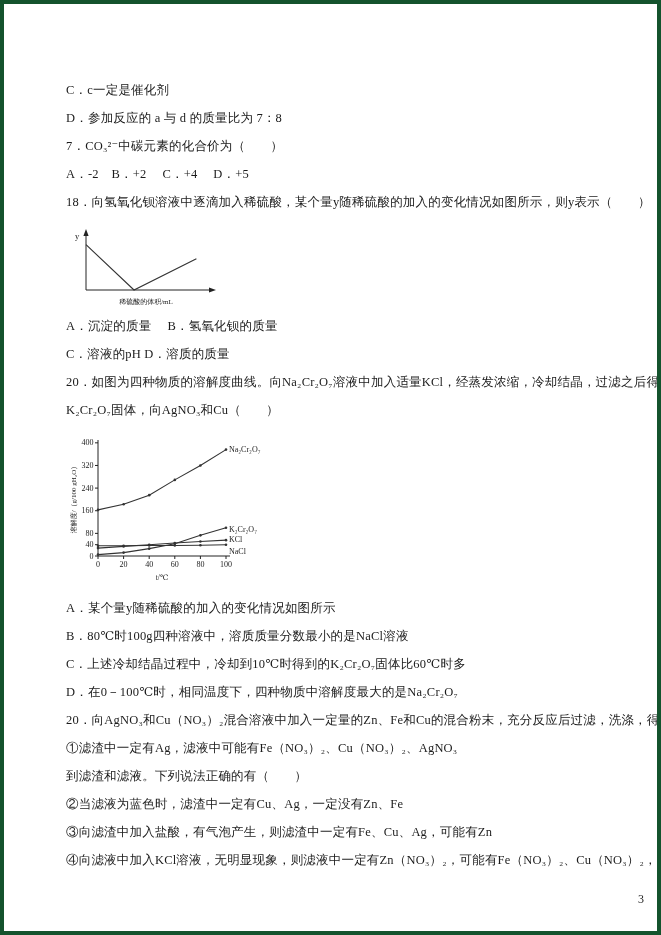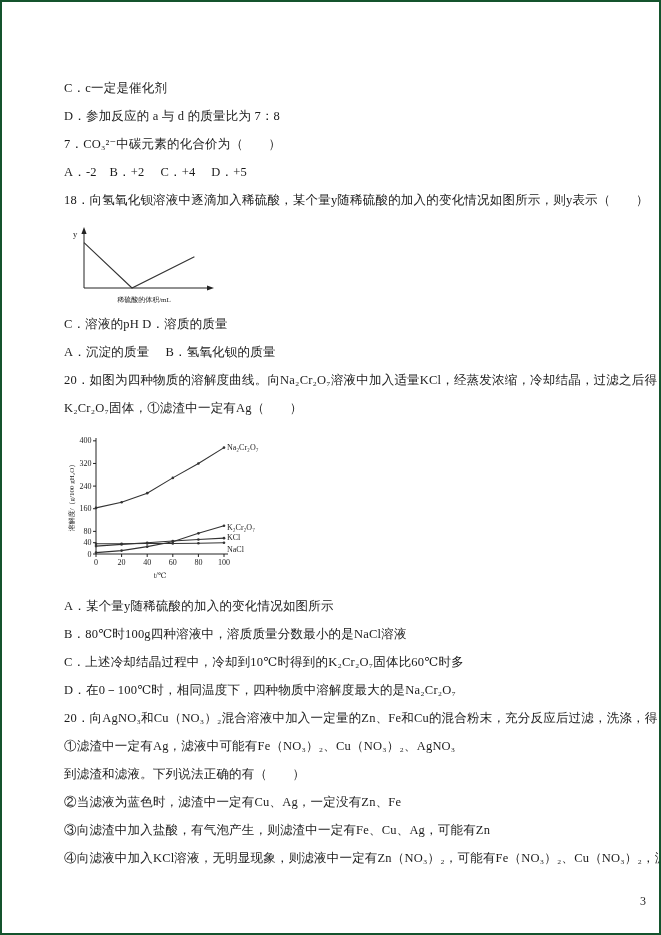--- a/index.html
+++ b/index.html
@@ -1,20 +1,20 @@
 <!DOCTYPE html>
 <html><head>
 <meta charset="utf-8">
 <style>
   html,body{margin:0;padding:0;background:#ffffff;}
   .page{
     position:relative;
     width:661px;height:935px;
     background:#ffffff;
-    border:2px solid #14532d;
+    border:4px solid #14532d;
     box-sizing:border-box;
     font-family:"Liberation Serif","DejaVu Serif",serif;
     color:#1b1b1b;
     overflow:hidden;
   }
   .content{position:absolute;left:62px;top:80px;width:560px;}
   .line{
     margin:0 0 15px 0;
     font-size:12.5px;
     line-height:13px;
@@ -46,25 +46,25 @@
     <div class="chart"><svg width="150" height="82">
           <line x1="20" y1="66" x2="144" y2="66" stroke="#222" stroke-width="1"></line>
           <line x1="20" y1="66" x2="20" y2="10" stroke="#222" stroke-width="1"></line>
           <polygon points="17.4,12 22.6,12 20,5" fill="#222"></polygon>
           <polygon points="143,63.4 143,68.6 150,66" fill="#222"></polygon>
           <polyline points="20,20.64 68,66 130.4,34.68000000000001" fill="none" stroke="#333" stroke-width="1.1"></polyline>
           <text x="80" y="80" text-anchor="middle" font-size="7">稀硫酸的体积/mL</text>
           <text x="9" y="15" font-size="8.5">y</text>
         </svg></div>
 
+    <p class="line">A．沉淀的质量　 B．氢氧化钡的质量</p>
     <p class="line">C．溶液的pH D．溶质的质量</p>
-    <p class="line">A．沉淀的质量　 B．氢氧化钡的质量</p>
 
     <p class="line">20．如图为四种物质的溶解度曲线。向Na₂Cr₂O₇溶液中加入适量KCl，经蒸发浓缩，冷却结晶，过滤之后得</p>
-    <p class="line">K₂Cr₂O₇固体，①滤渣中一定有Ag（　　）</p>
+    <p class="line">K₂Cr₂O₇固体，向AgNO₃和Cu（　　）</p>
 
     <div class="chart solubility"><svg width="214" height="150">
           <line x1="30" y1="124" x2="162" y2="124" stroke="#222" stroke-width="1"></line>
           <line x1="30" y1="124" x2="30" y2="8" stroke="#222" stroke-width="1"></line>
           <line x1="30" y1="124" x2="30" y2="127" stroke="#222" stroke-width="1"></line>
           <text x="30" y="135" text-anchor="middle" font-size="8">0</text>
           <line x1="55.6" y1="124" x2="55.6" y2="127" stroke="#222" stroke-width="1"></line>
           <text x="55.6" y="135" text-anchor="middle" font-size="8">20</text>
           <line x1="81.2" y1="124" x2="81.2" y2="127" stroke="#222" stroke-width="1"></line>
           <text x="81.2" y="135" text-anchor="middle" font-size="8">40</text>

